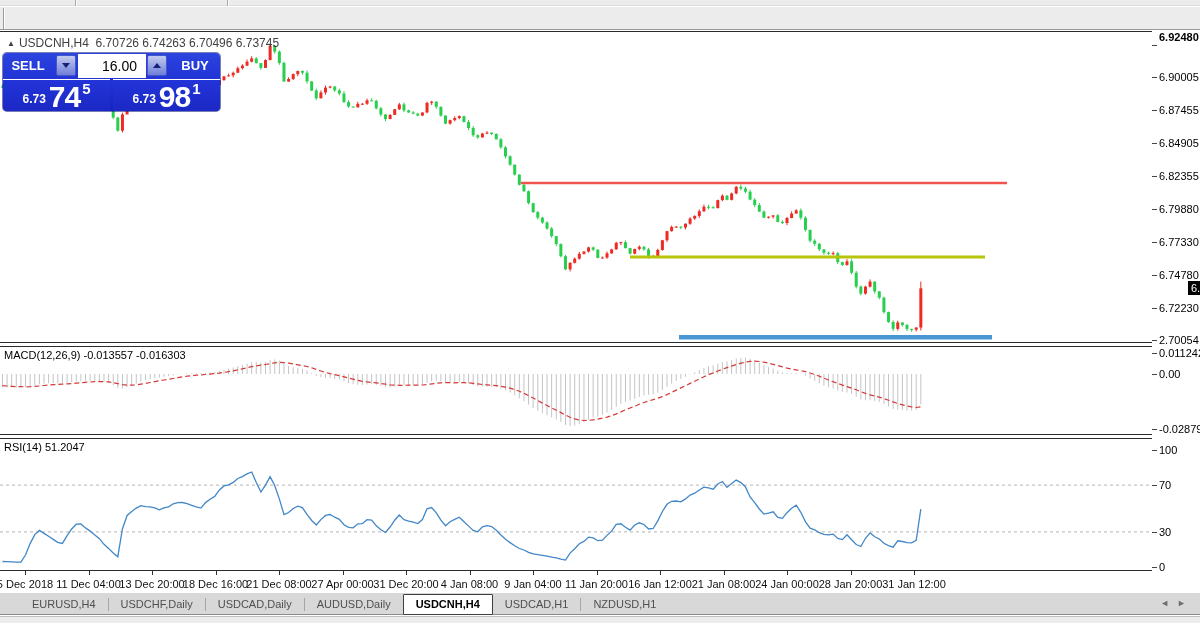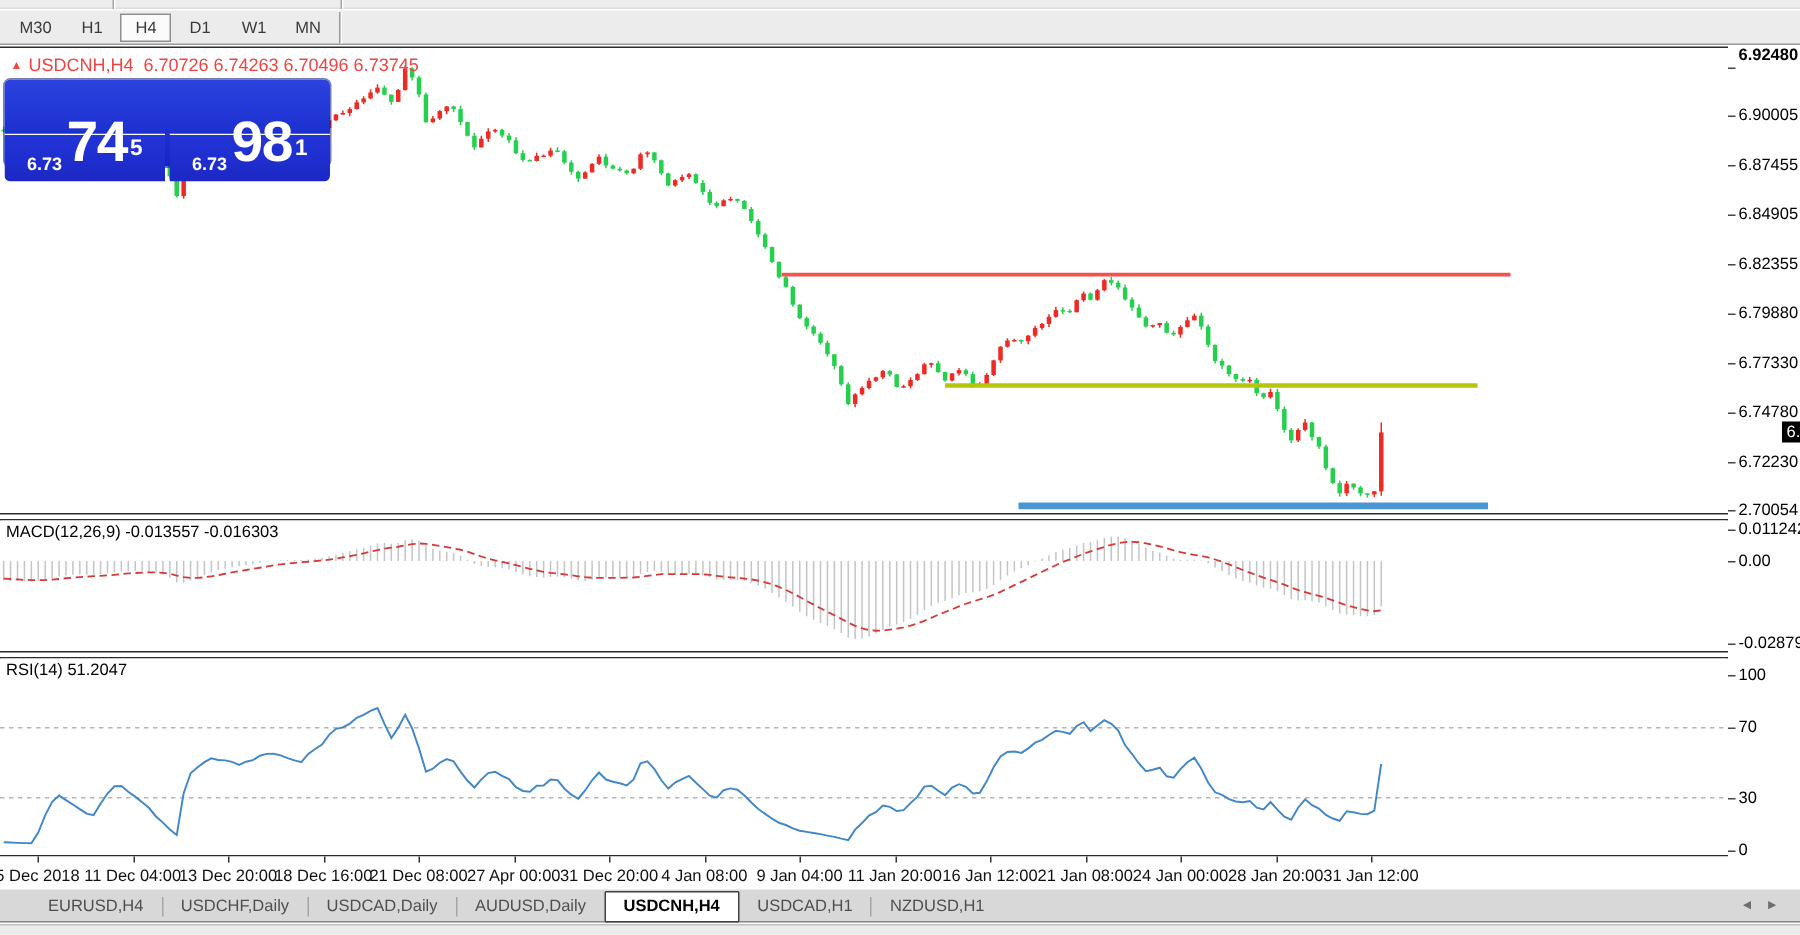--- a/index.html
+++ b/index.html
@@ -11,21 +11,21 @@
   .groove{position:absolute;top:0;width:2px;height:6px;border-left:1px solid #a8a8a8;border-right:1px solid #fff;}
   .toolbar{position:absolute;left:0;top:7px;width:1200px;height:23px;background:#ececec;border-bottom:1px solid #9a9a9a;}
   .tf-btn{position:relative;float:left;margin:2px 1px 0 1px;height:19px;min-width:34px;padding:0 7px;
           font-size:11px;color:#3a3a3a;text-align:center;line-height:18px;background:transparent;border:1px solid transparent;cursor:default;}
   .tf-btn.active{background:#fbfbfb;border:1px solid #8e8e8e;}
   .tb-sep{float:left;margin:1px 2px 0 3px;height:21px;width:2px;border-left:1px solid #9a9a9a;border-right:1px solid #fff;}
   
   .chart-frame{position:absolute;left:0;top:31px;width:1152px;height:540px;border:1px solid #2b2b2b;background:#fff;}
   .main-chart{position:absolute;left:0;top:32px;width:1152px;height:311px;background:#fff;}
   #main-svg{position:absolute;left:0;top:0;}
-  .chart-header{position:absolute;left:7px;top:4px;z-index:5;font-size:12px;color:#ef4444;white-space:nowrap;}
+  .chart-header{position:absolute;left:7px;top:4px;z-index:5;font-size:12px;color:#404040;white-space:nowrap;}
   .hdr-tri{font-size:8px;vertical-align:1px;margin-right:4px;}
   .splitter{position:absolute;left:0;width:1152px;height:5px;border-top:1px solid #2b2b2b;border-bottom:1px solid #2b2b2b;background:#fff;cursor:row-resize;}
   .macd-panel{position:absolute;left:0;top:347px;width:1152px;height:87px;background:#fff;}
   .rsi-panel{position:absolute;left:0;top:439px;width:1152px;height:131px;background:#fff;}
   .ind-label{position:absolute;left:4px;top:2px;z-index:4;font-size:11px;color:#000;white-space:nowrap;}
   
   .price-scale{position:absolute;left:1152px;top:31px;width:48px;height:540px;background:#fff;}
   .axis-label{position:absolute;left:7px;font-size:11px;color:#000;line-height:12px;white-space:nowrap;}
   .axis-tick{position:absolute;left:0;width:5px;height:1px;background:#444;}
   .price-badge{position:absolute;left:0;width:48px;height:14px;background:#000;color:#fff;font-size:11px;line-height:14px;padding-left:3px;}
@@ -42,55 +42,47 @@
   .tp-sell-btn{left:0;border-top-left-radius:4px;}
   .tp-buy-btn{right:0;border-top-right-radius:4px;}
   .tp-spin{position:absolute;top:2px;width:20px;height:21px;background:linear-gradient(#c3cbee,#6e7ed8);
            border:1px solid #4456c8;border-radius:2px;display:flex;align-items:center;justify-content:center;cursor:pointer;}
   .tp-spin.down{left:53px;}
   .tp-spin.up{left:144px;}
   .tri-down{width:0;height:0;border-left:4px solid transparent;border-right:4px solid transparent;border-top:5px solid #16207a;}
   .tri-up{width:0;height:0;border-left:4px solid transparent;border-right:4px solid transparent;border-bottom:5px solid #16207a;}
   .tp-input{position:absolute;left:75px;top:1px;width:68px;height:24px;border:none;background:#fff;
             font-family:"Liberation Sans",sans-serif;font-size:14px;color:#000;text-align:right;padding-right:9px;outline:none;}
-  .tp-row2{position:absolute;left:0;top:36px;width:217px;height:32px;}
+  .tp-row2{position:absolute;left:0;top:26px;width:217px;height:32px;}
   .tp-price{position:absolute;top:0;height:32px;width:107px;border-top:1px solid #fff;
             background:linear-gradient(#2334d8,#1b28c4);display:flex;align-items:flex-end;justify-content:center;
             color:#fff;cursor:pointer;}
   .tp-price-sell{left:0;border-bottom-left-radius:4px;}
   .tp-price-buy{right:0;border-bottom-right-radius:4px;}
   .tp-small{font-size:12px;font-weight:700;margin:0 3px 5px 0;}
-  .tp-big{font-size:38px;font-weight:600;line-height:27px;margin-bottom:12px;letter-spacing:-1px;}
+  .tp-big{font-size:30px;font-weight:600;line-height:27px;margin-bottom:1px;letter-spacing:-1px;}
   .tp-sup{font-size:15px;font-weight:700;margin:0 0 14px 2px;}
   
   .tab-bar{position:absolute;left:0;top:593px;width:1200px;height:22px;background:#d8d8d8;border-bottom:1px solid #8a8a8a;}
   .tab{float:left;margin-top:3px;padding:0 12px;font-size:11px;color:#4f4f4f;line-height:17px;cursor:pointer;white-space:nowrap;}
   .tab-sep{float:left;margin-top:5px;height:13px;width:1px;background:#a5a5a5;}
   .tab.active{margin-top:1px;background:#fff;border:1px solid #3f3f3f;color:#000;font-weight:700;line-height:19px;border-radius:1px;}
   .tab-pad{float:left;width:20px;height:1px;}
   .tab-nav{position:absolute;right:6px;top:5px;font-size:9px;color:#6e6e6e;letter-spacing:8px;cursor:pointer;}
   .bottom-strip{position:absolute;left:0;top:616px;width:1200px;height:7px;background:#ececec;border-top:1px solid #c0c0c0;}
 </style>
 </head>
 <body>
 
 <div class="screen">
   <div class="top-strip">
     <div class="groove" style="left:75px"></div>
     <div class="groove" style="left:227px"></div>
   </div>
   <div class="toolbar">
-    <div id="tf-buttons" style="float:left;margin-left:4px;">
-        <div class="tf-btn">M30</div>
-        <div class="tf-btn">H1</div>
-        <div class="tf-btn active">H4</div>
-        <div class="tf-btn">D1</div>
-        <div class="tf-btn">W1</div>
-        <div class="tf-btn">MN</div>
-      </div>
     <div class="tb-sep"></div>
   </div>
 
   <div class="chart-frame"></div>
 
   <div class="main-chart">
     <div class="chart-header">
       <span class="hdr-tri">▲</span><span>USDCNH,H4</span>&nbsp;&nbsp;<span>6.70726 6.74263 6.70496 6.73745</span>
     </div>
     <svg id="main-svg" width="1152" height="311">
@@ -492,20 +484,31 @@
         <rect x="910.105" y="296.8935091078295" width="3" height="1" fill="#27cf4e"></rect>
         <line x1="916.22" y1="295.2750061053138" x2="916.22" y2="299.42709126349087" stroke="#ee2a24" stroke-width="1"></line>
         <rect x="914.72" y="295.5191980000007" width="3" height="2.1078457388933884" fill="#ee2a24"></rect>
         <line x1="920.835" y1="249.58417900000023" x2="920.835" y2="298.50620800000064" stroke="#ee2a24" stroke-width="1"></line>
         <rect x="919.335" y="256.3114450000005" width="3" height="39.207753000000196" fill="#ee2a24"></rect>
         <line x1="521" y1="151.05181000000007" x2="1007" y2="151.05181000000007" stroke="#f1544e" stroke-width="2.5"></line>
         <line x1="630" y1="225.0777100000006" x2="985" y2="225.0777100000006" stroke="#b7c40c" stroke-width="3"></line>
         <line x1="679" y1="305.2075000000007" x2="992" y2="305.2075000000007" stroke="#4a96d2" stroke-width="4.5"></line>
       </svg>
     <div class="trade-panel">
+      <div class="tp-row1">
+        <div class="tp-sell-btn">SELL</div>
+        <div class="tp-spin down">
+            <span class="tri-down"></span>
+          </div>
+        <input class="tp-input" value="16.00" style="">
+        <div class="tp-spin up">
+            <span class="tri-up"></span>
+          </div>
+        <div class="tp-buy-btn">BUY</div>
+      </div>
       <div class="tp-row2">
         <div class="tp-price tp-price-sell">
           <span class="tp-small">6.73</span>
             <span class="tp-big">74</span>
             <span class="tp-sup">5</span>
         </div>
         <div class="tp-price tp-price-buy">
           <span class="tp-small">6.73</span>
             <span class="tp-big">98</span>
             <span class="tp-sup">1</span>

